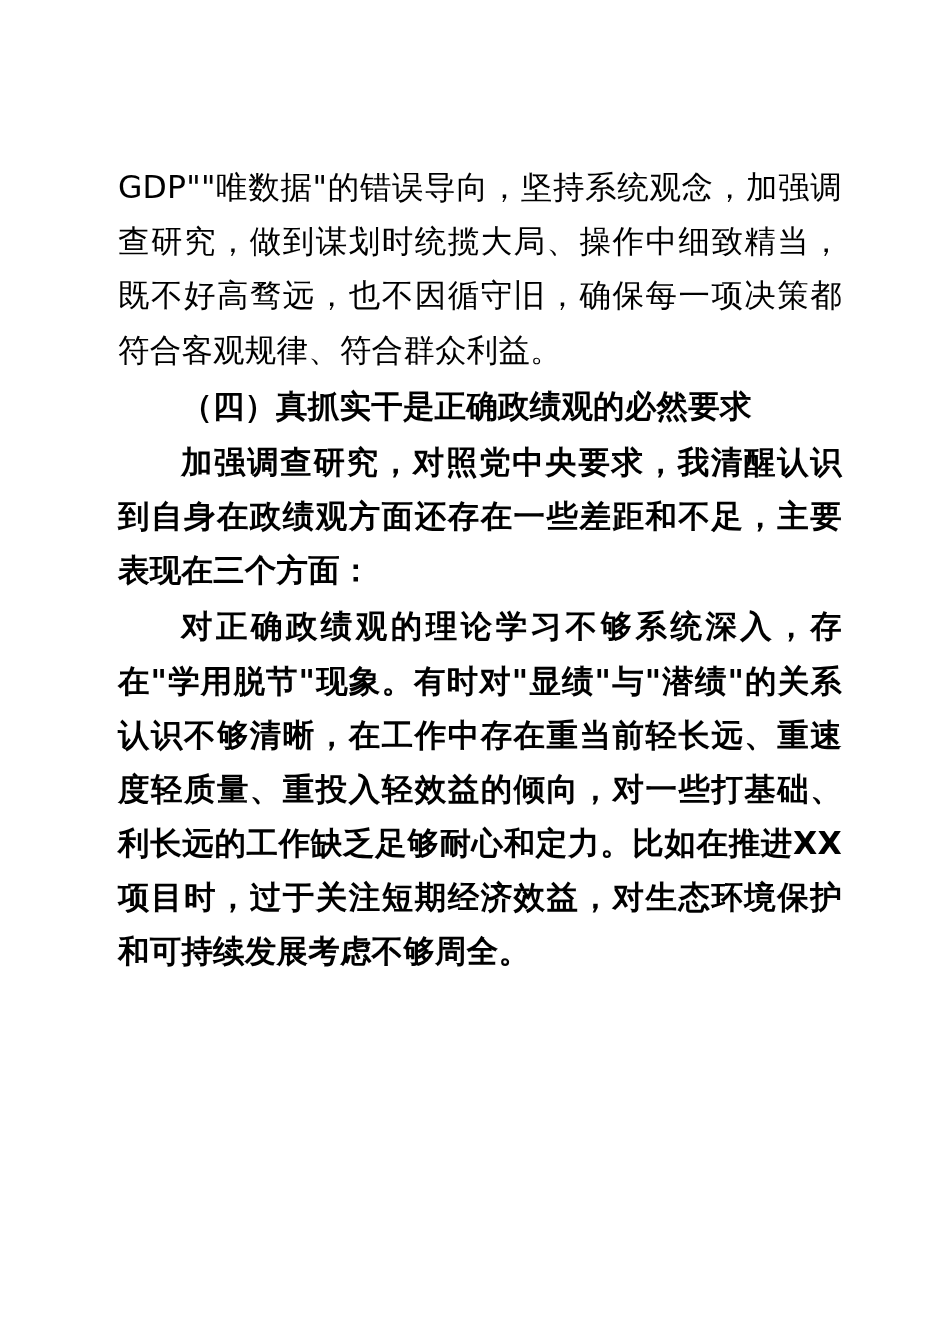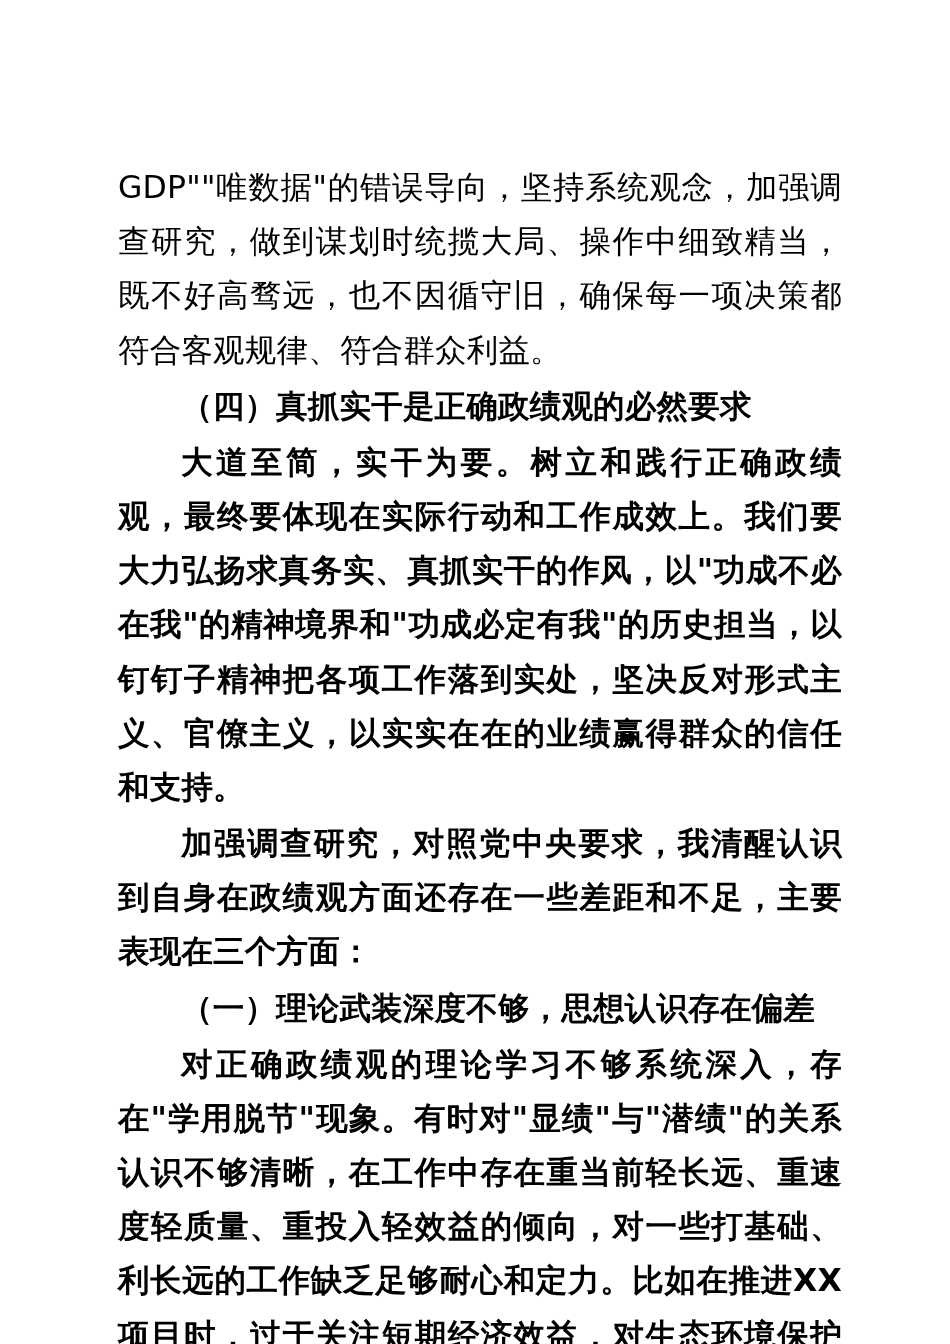--- a/index.html
+++ b/index.html
@@ -37,18 +37,16 @@
     font-weight: bold;
   }
 </style>
 </head>
 <body>
 
 <div class="page">
   <div class="doc-body">
     <p class="para">GDP""唯数据"的错误导向，坚持系统观念，加强调查研究，做到谋划时统揽大局、操作中细致精当，既不好高骛远，也不因循守旧，确保每一项决策都符合客观规律、符合群众利益。</p>
     <p class="para indent">（四）真抓实干是正确政绩观的必然要求</p>
-    <p class="para indent">大道至简，实干为要。树立和践行正确政绩观，最终要体现在实际行动和工作成效上。我们要大力弘扬求真务实、真抓实干的作风，以"功成不必在我"的精神境界和"功成必定有我"的历史担当，以钉钉子精神把各项工作落到实处，坚决反对形式主义、官僚主义，以实实在在的业绩赢得群众的信任和支持。</p>
     <p class="para indent">加强调查研究，对照党中央要求，我清醒认识到自身在政绩观方面还存在一些差距和不足，主要表现在三个方面：</p>
-    <p class="para indent">（一）理论武装深度不够，思想认识存在偏差</p>
     <p class="para indent">对正确政绩观的理论学习不够系统深入，存在"学用脱节"现象。有时对"显绩"与"潜绩"的关系认识不够清晰，在工作中存在重当前轻长远、重速度轻质量、重投入轻效益的倾向，对一些打基础、利长远的工作缺乏足够耐心和定力。比如在推进XX项目时，过于关注短期经济效益，对生态环境保护和可持续发展考虑不够周全。</p>
   </div>
 </div>
 
 </body></html>

